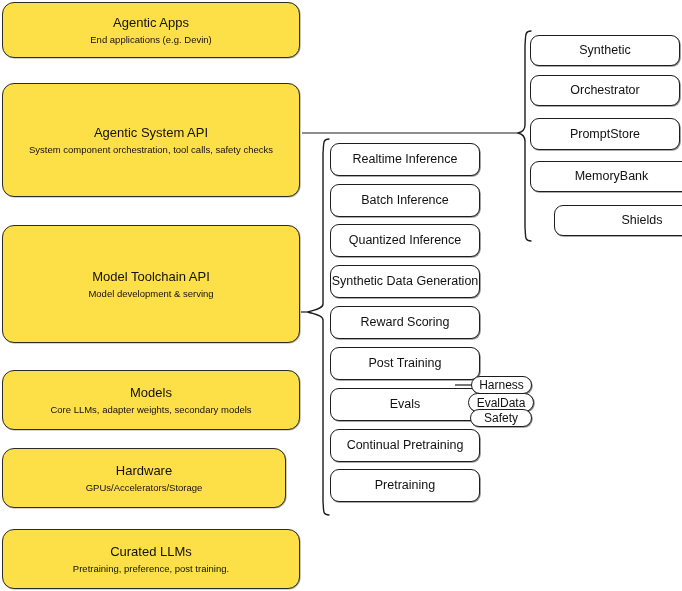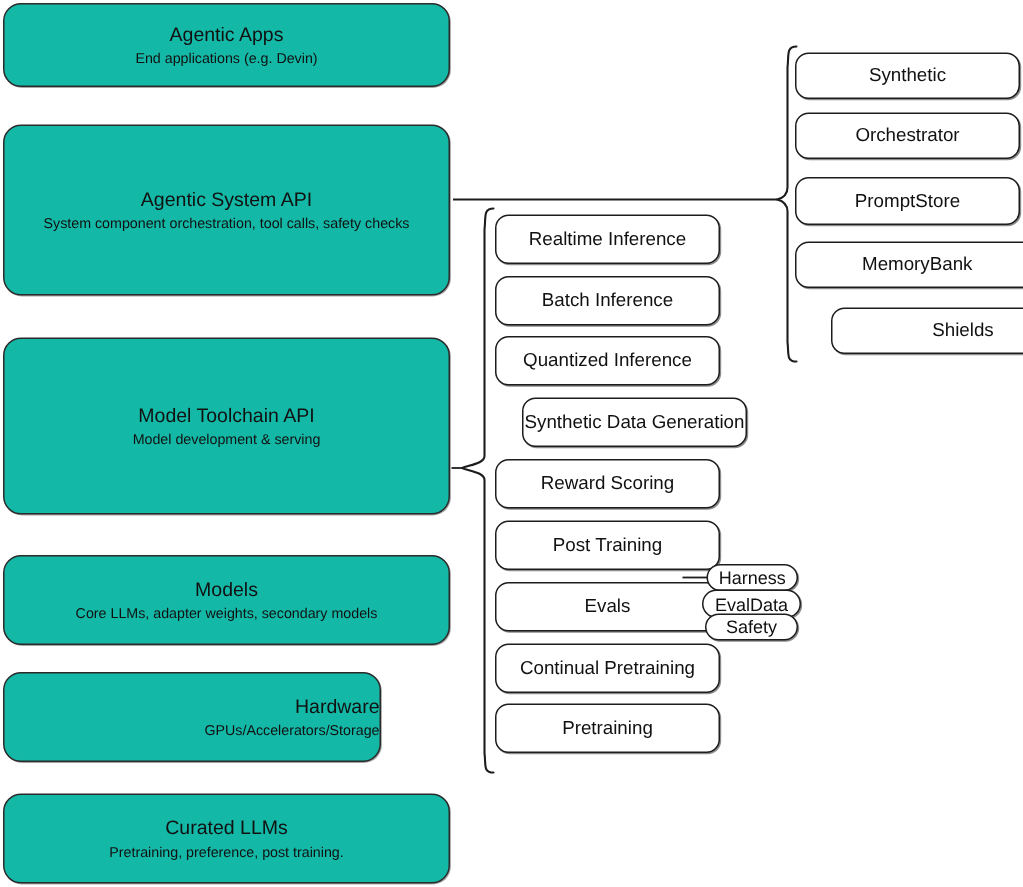--- a/index.html
+++ b/index.html
@@ -19,21 +19,21 @@
     position: absolute;
     left: 0; top: 0;
     width: 682px;
     height: 591px;
   }
   .box {
     position: absolute;
     box-sizing: border-box;
     border: 1.2px solid #2b2b2b;
     border-radius: 12px;
-    background: #14b8a6;
+    background: #fde047;
     display: flex;
     flex-direction: column;
     align-items: center;
     justify-content: center;
     text-align: center;
     box-shadow: 0.6px 0.6px 0 rgba(0,0,0,0.35);
   }
   .box .title {
     font-size: 13px;
     line-height: 16px;
@@ -122,34 +122,34 @@
   <div class="box" style="left:2px; top:225px; width:298px; height:118px;">
     <div class="title">Model Toolchain API</div>
     <div class="subtitle">Model development &amp; serving</div>
   </div>
 
   <div class="box" style="left:2px; top:370px; width:298px; height:60px;text-align:right;">
     <div class="title">Models</div>
     <div class="subtitle">Core LLMs, adapter weights, secondary models</div>
   </div>
 
-  <div class="box" style="left:2px; top:448px; width:252px; height:60px;align-items:flex-end;">
+  <div class="box" style="left:2px; top:448px; width:284px; height:60px;">
     <div class="title">Hardware</div>
     <div class="subtitle">GPUs/Accelerators/Storage</div>
   </div>
 
   <div class="box" style="left:2px; top:529px; width:298px; height:60px;">
     <div class="title">Curated LLMs</div>
     <div class="subtitle">Pretraining, preference, post training.</div>
   </div>
 
   <div class="item" style="left:330px; top:143px; width:150px; height:33px;">Realtime Inference</div>
   <div class="item" style="left:330px; top:184px; width:150px; height:33px;">Batch Inference</div>
   <div class="item" style="left:330px; top:224px; width:150px; height:33px;">Quantized Inference</div>
-  <div class="item" style="left:330px; top:265px; width:150px; height:33px;margin-left:18px;">Synthetic Data Generation</div>
+  <div class="item" style="left:330px; top:265px; width:150px; height:33px;">Synthetic Data Generation</div>
   <div class="item" style="left:330px; top:306px; width:150px; height:33px;">Reward Scoring</div>
   <div class="item" style="left:330px; top:347px; width:150px; height:33px;">Post Training</div>
   <div class="item" style="left:330px; top:388px; width:150px; height:33px;">Evals</div>
   <div class="item" style="left:330px; top:429px; width:150px; height:33px;">Continual Pretraining</div>
   <div class="item" style="left:330px; top:469px; width:150px; height:33px;">Pretraining</div>
 
   <div class="pill" style="left:471px; top:376px; width:61px; height:18px;">Harness</div>
   <div class="pill" style="left:468px; top:393px; width:66px; height:19px;">EvalData</div>
   <div class="pill" style="left:470px; top:409px; width:62px; height:18px;">Safety</div>
 

